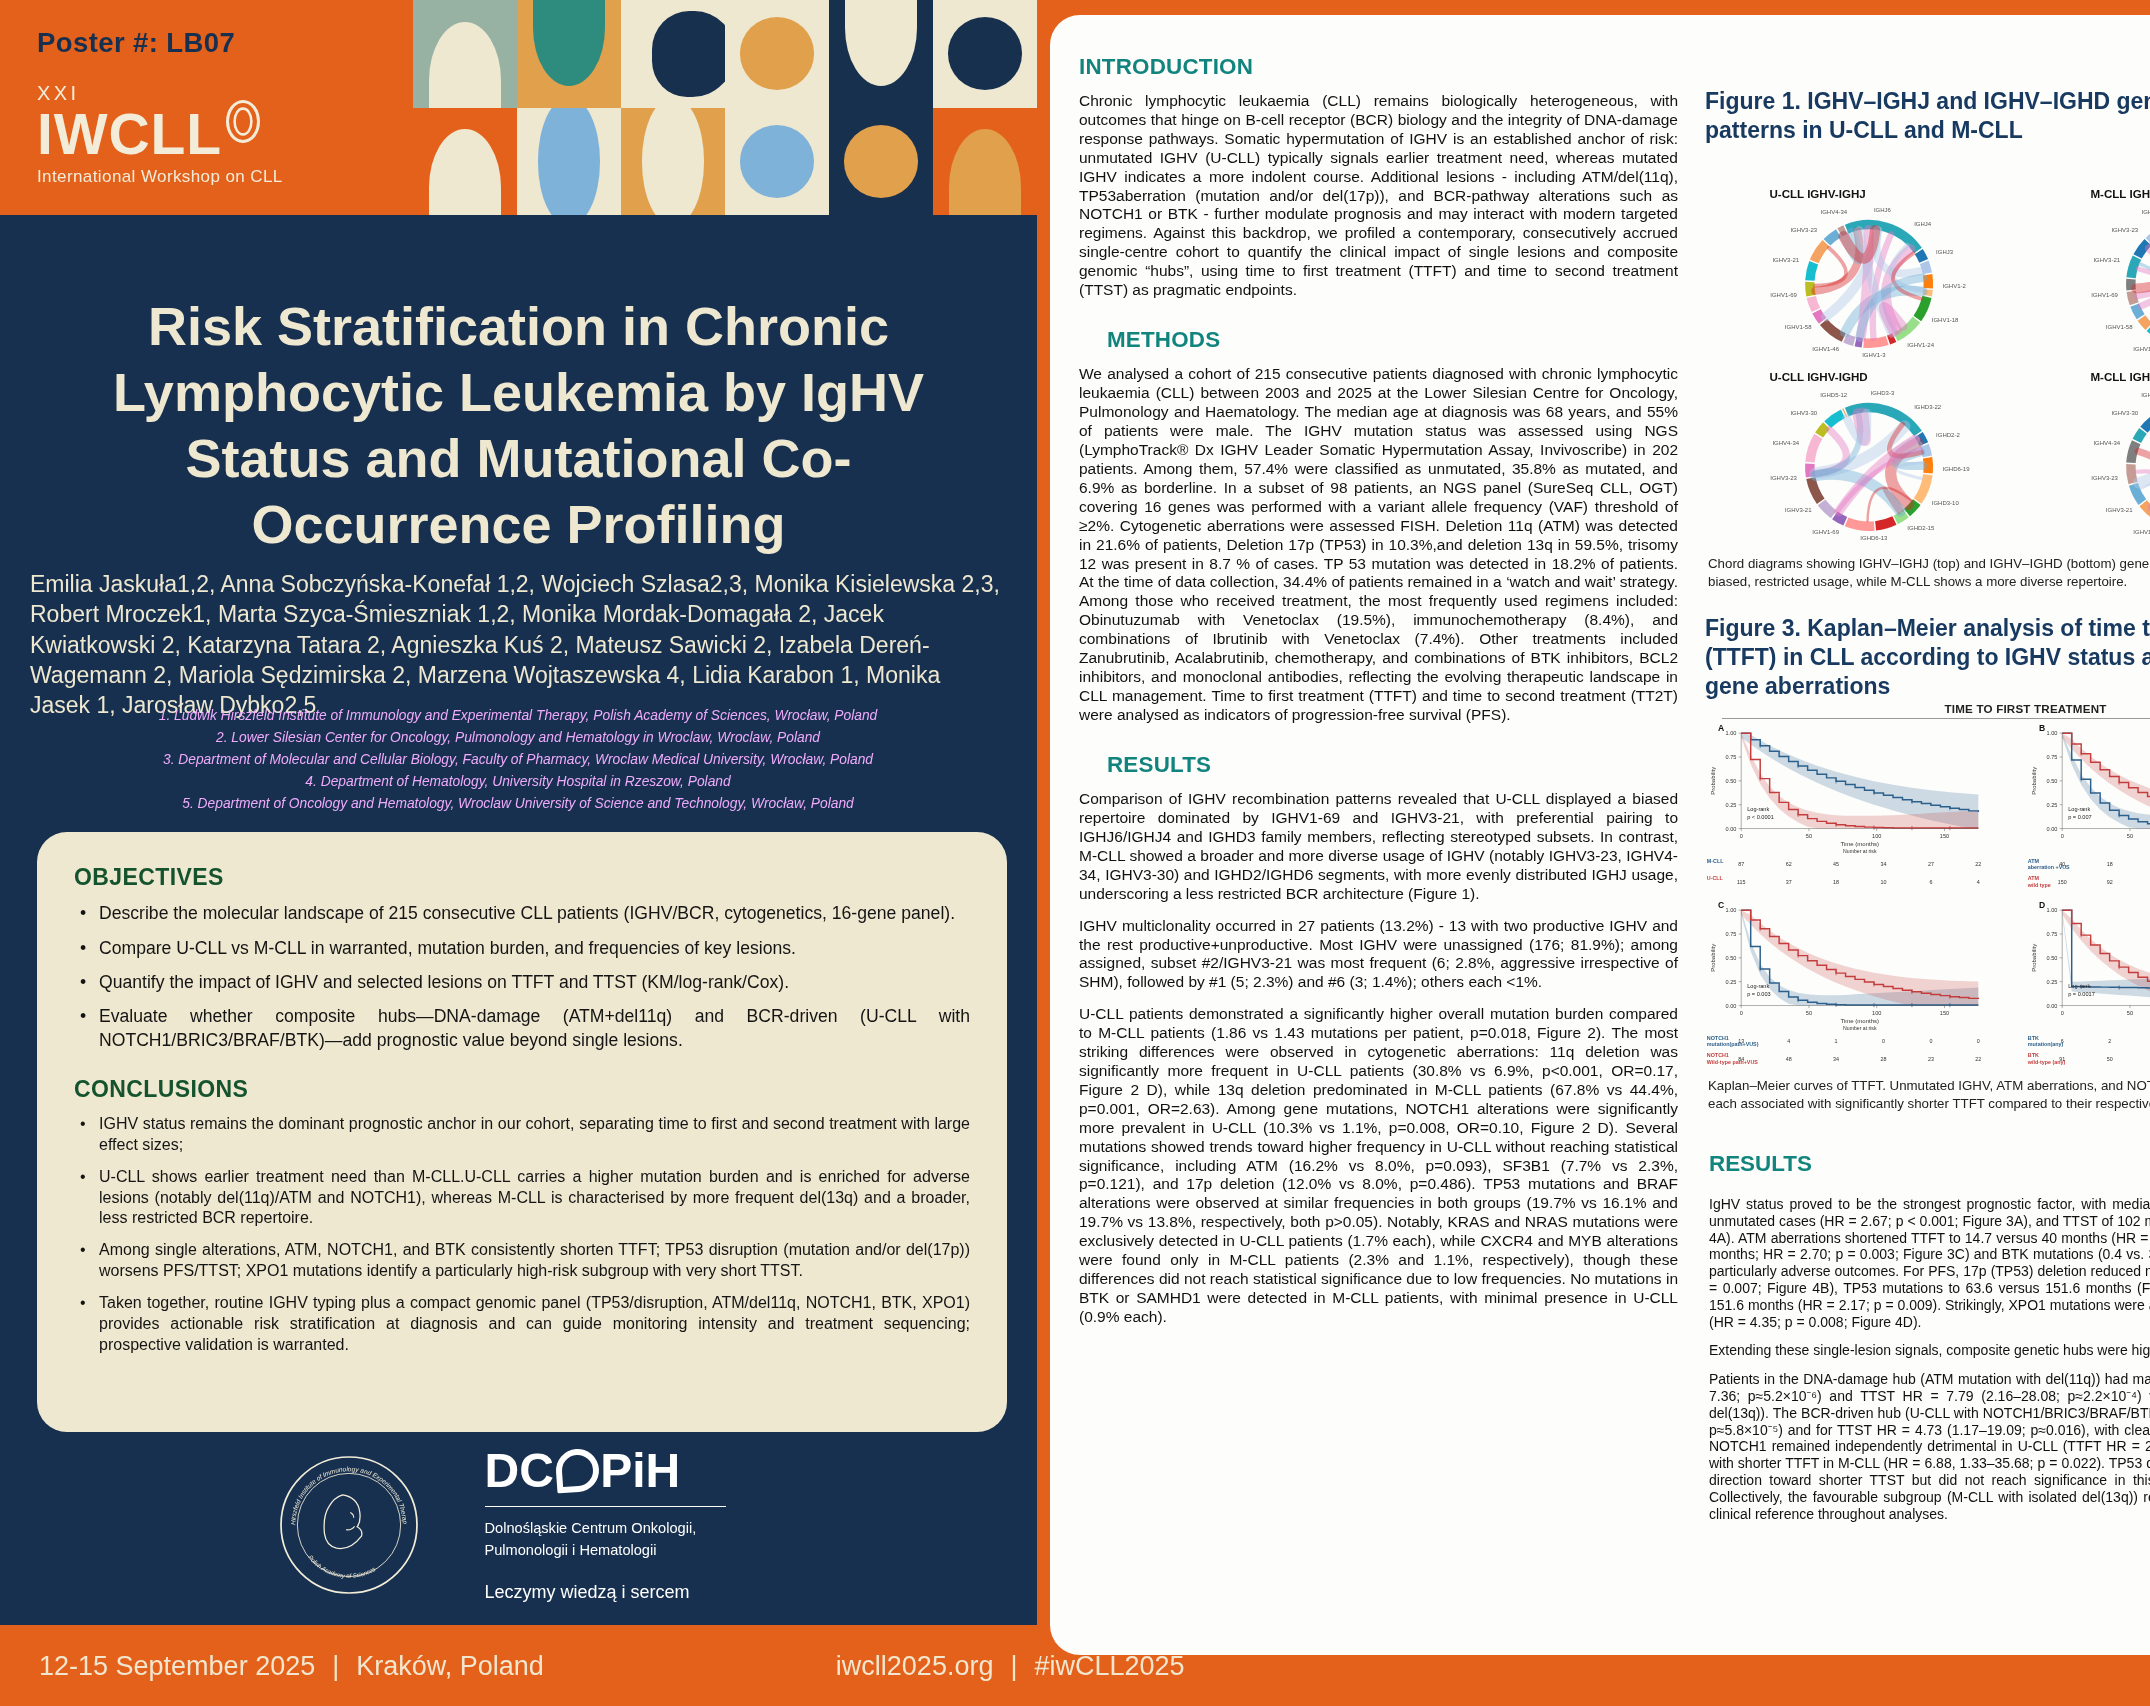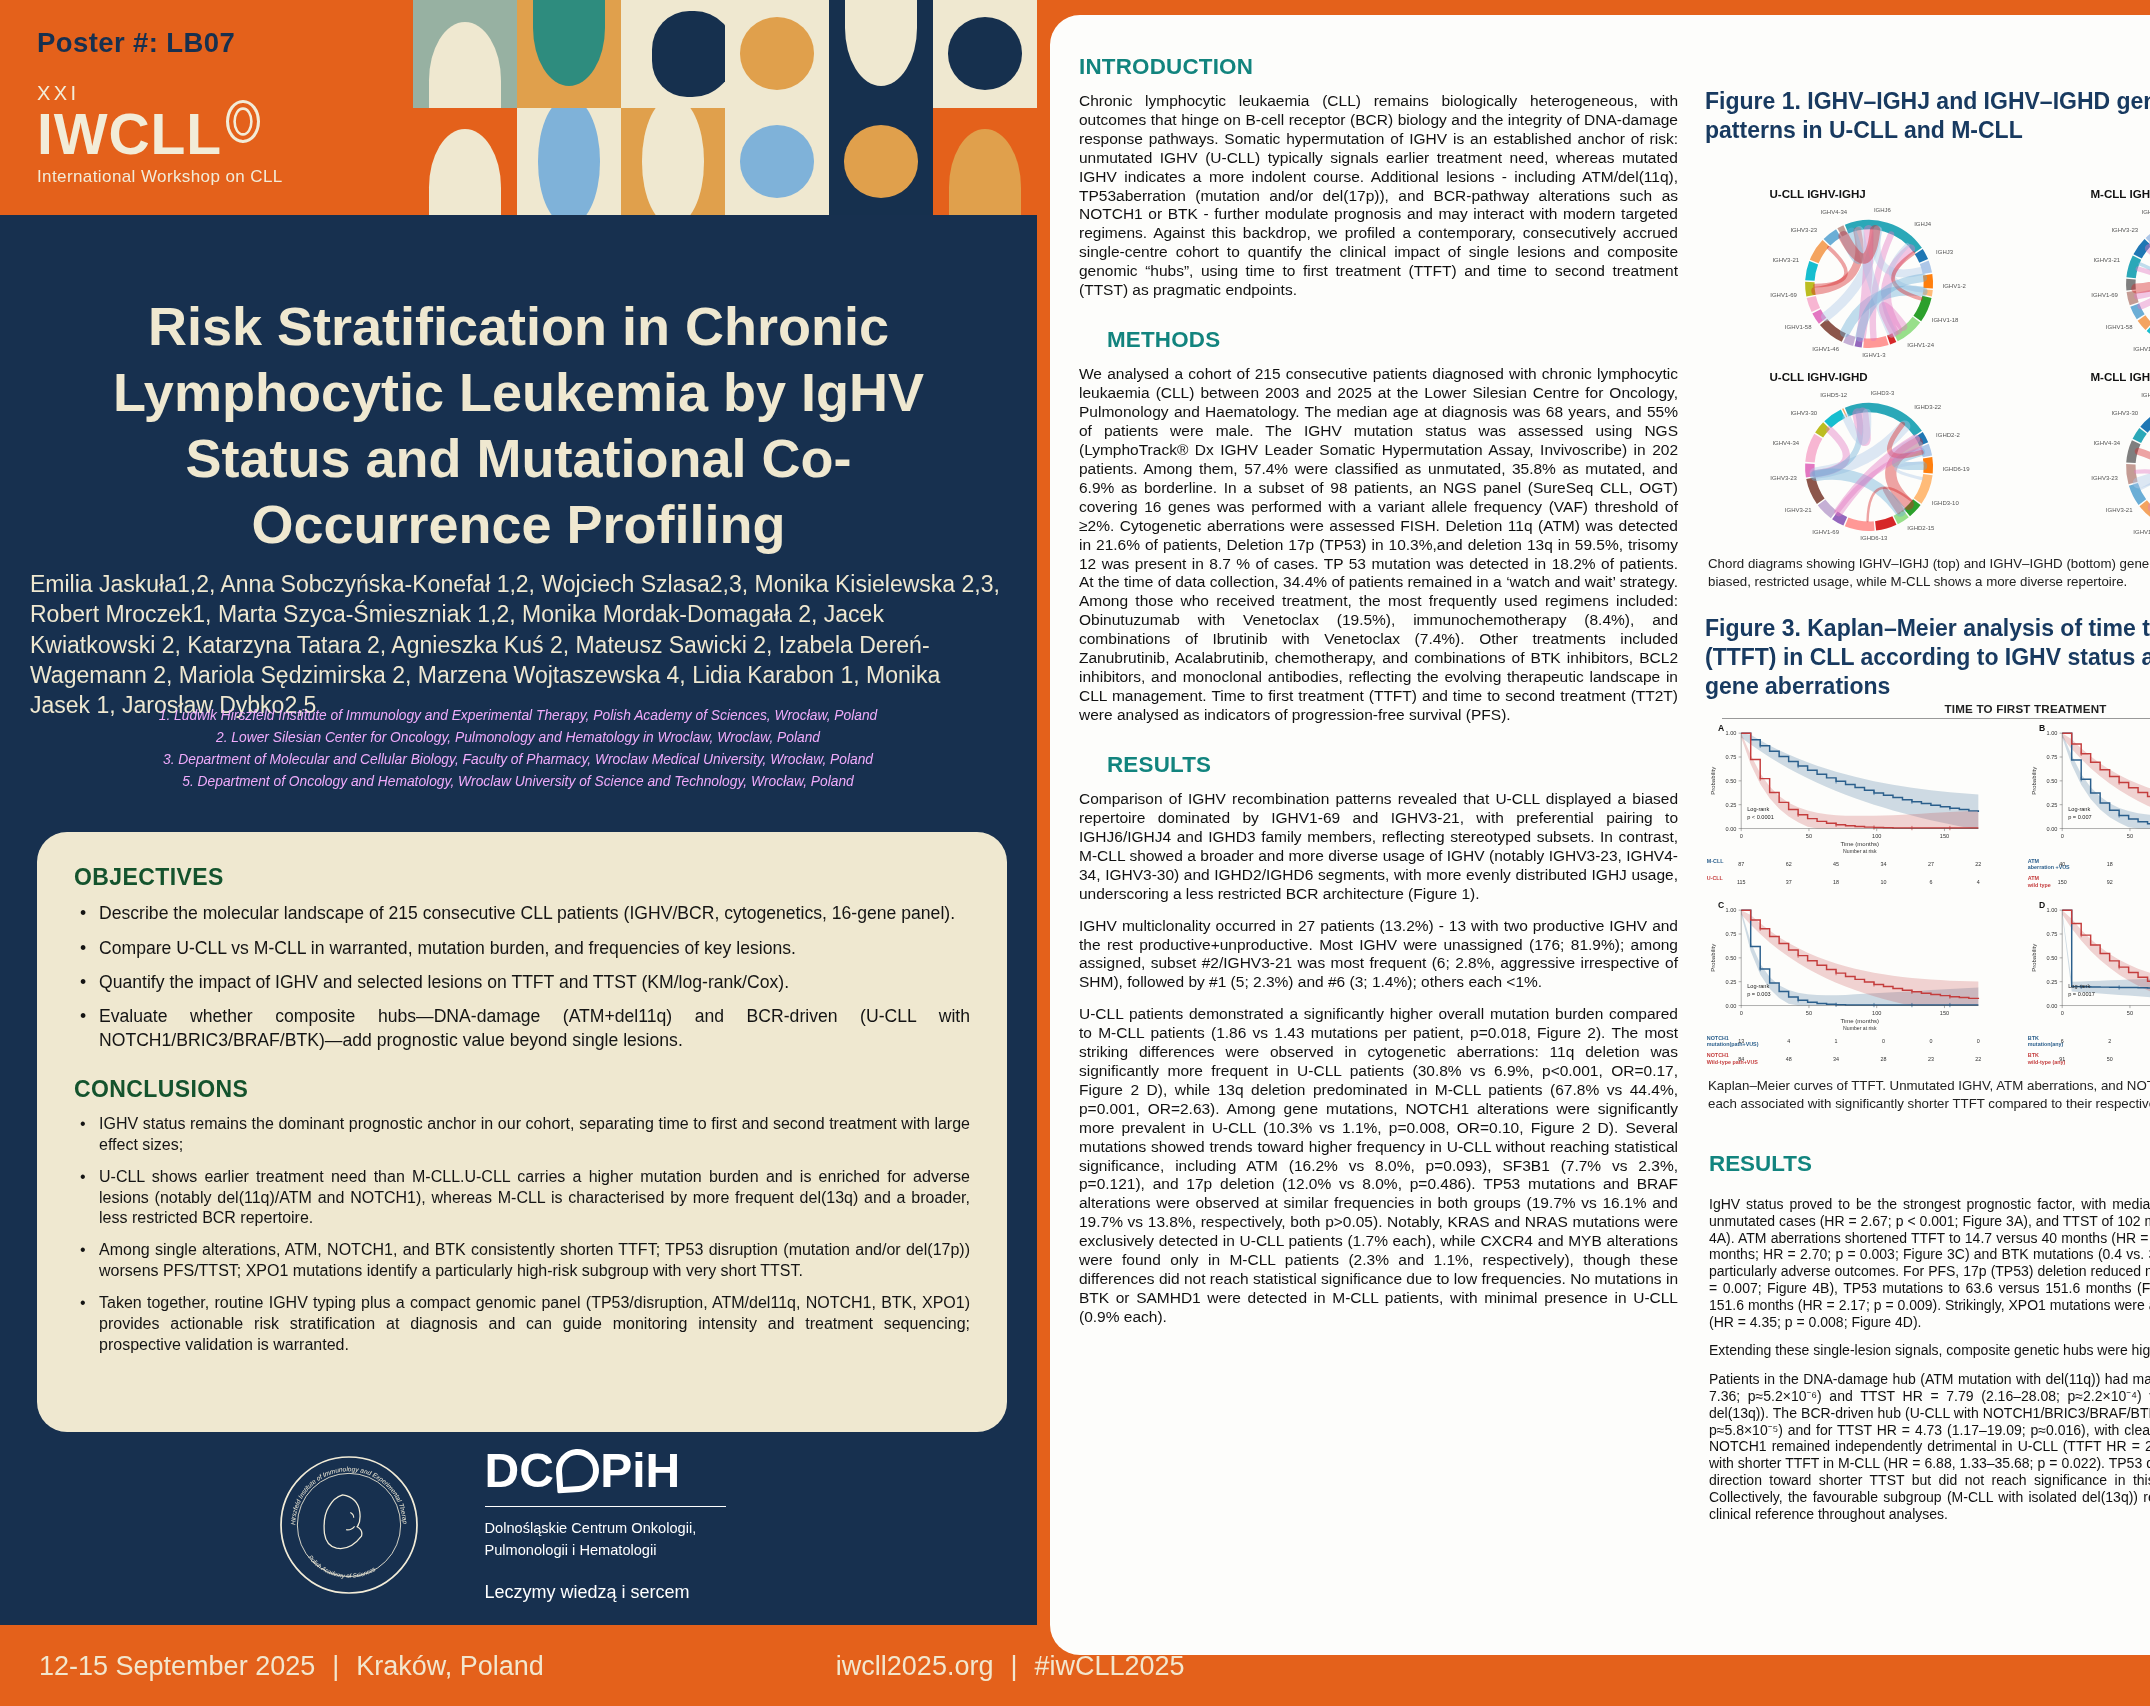--- a/index.html
+++ b/index.html
@@ -116,20 +116,21 @@
             <div class="sh" style="left:15%;bottom:-30%;width:70%;height:110%;background:#E0A04C;border-radius:50% 50% 0 0;"></div>
           </div>
         </div>
     </div>
     <h1 class="title">Risk Stratification in Chronic Lymphocytic Leukemia by IgHV Status and Mutational Co-Occurrence Profiling</h1>
     <p class="authors">Emilia Jaskuła1,2, Anna Sobczyńska-Konefał 1,2, Wojciech Szlasa2,3, Monika Kisielewska 2,3, Robert Mroczek1, Marta Szyca-Śmieszniak 1,2, Monika Mordak-Domagała 2, Jacek Kwiatkowski 2, Katarzyna Tatara 2, Agnieszka Kuś 2, Mateusz Sawicki 2, Izabela Dereń-Wagemann 2, Mariola Sędzimirska 2, Marzena Wojtaszewska 4, Lidia Karabon 1, Monika Jasek 1, Jarosław Dybko2,5</p>
     <div class="affils">
       <div>1. Ludwik Hirszfeld Institute of Immunology and Experimental Therapy, Polish Academy of Sciences, Wrocław, Poland</div>
       <div>2. Lower Silesian Center for Oncology, Pulmonology and Hematology in Wroclaw, Wroclaw, Poland</div>
       <div>3. Department of Molecular and Cellular Biology, Faculty of Pharmacy, Wroclaw Medical University, Wrocław, Poland</div>
+      <div>4. Department of Hematology, University Hospital in Rzeszow, Poland</div>
       <div>5. Department of Oncology and Hematology, Wroclaw University of Science and Technology, Wrocław, Poland</div>
     </div>
     <div class="cream-box">
       <h2 class="box-head">OBJECTIVES</h2>
       <ul class="box-list obj">
         <li>Describe the molecular landscape of 215 consecutive CLL patients (IGHV/BCR, cytogenetics, 16-gene panel).</li>
         <li>Compare U-CLL vs M-CLL in warranted, mutation burden, and frequencies of key lesions.</li>
         <li>Quantify the impact of IGHV and selected lesions on TTFT and TTST (KM/log-rank/Cox).</li>
         <li>Evaluate whether composite hubs—DNA-damage (ATM+del11q) and BCR-driven (U-CLL with NOTCH1/BRIC3/BRAF/BTK)—add prognostic value beyond single lesions.</li>
       </ul>

